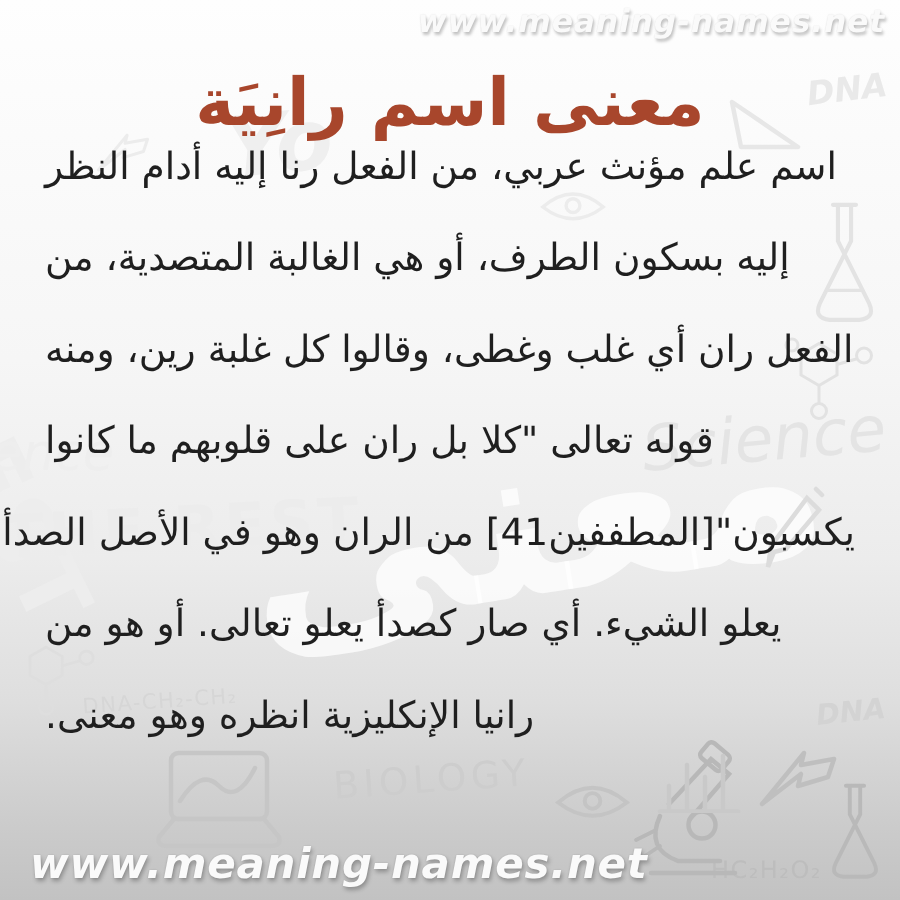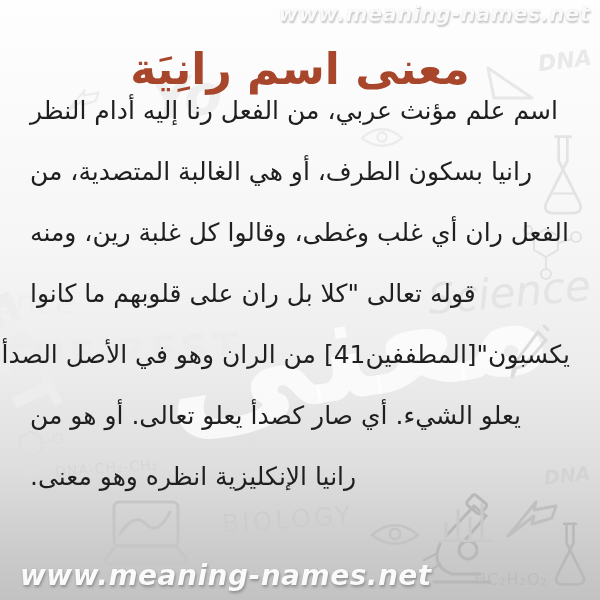--- a/index.html
+++ b/index.html
@@ -136,21 +136,21 @@
       </svg>
     </span>
   </div>
 
   <div class="wm wm-top">www.meaning-names.net</div>
 
   <h1 class="title">معنى اسم رانِيَة</h1>
 
   <div class="body-text">
     <span class="body-line">اسم علم مؤنث عربي، من الفعل رنا إليه أدام النظر</span>
-    <span class="body-line">رانيا بسكون الطرف، أو هي الغالبة المتصدية، من</span>
+    <span class="body-line">إليه بسكون الطرف، أو هي الغالبة المتصدية، من</span>
     <span class="body-line">الفعل ران أي غلب وغطى، وقالوا كل غلبة رين، ومنه</span>
     <span class="body-line">قوله تعالى "كلا بل ران على قلوبهم ما كانوا</span>
     <span class="body-line">يكسبون"[المطففين41] من الران وهو في الأصل الصدأ</span>
     <span class="body-line">يعلو الشيء. أي صار كصدأ يعلو تعالى. أو هو من</span>
     <span class="body-line">رانيا الإنكليزية انظره وهو معنى.</span>
   </div>
 
   <div class="wm wm-bottom">www.meaning-names.net</div>
 
 </div>

